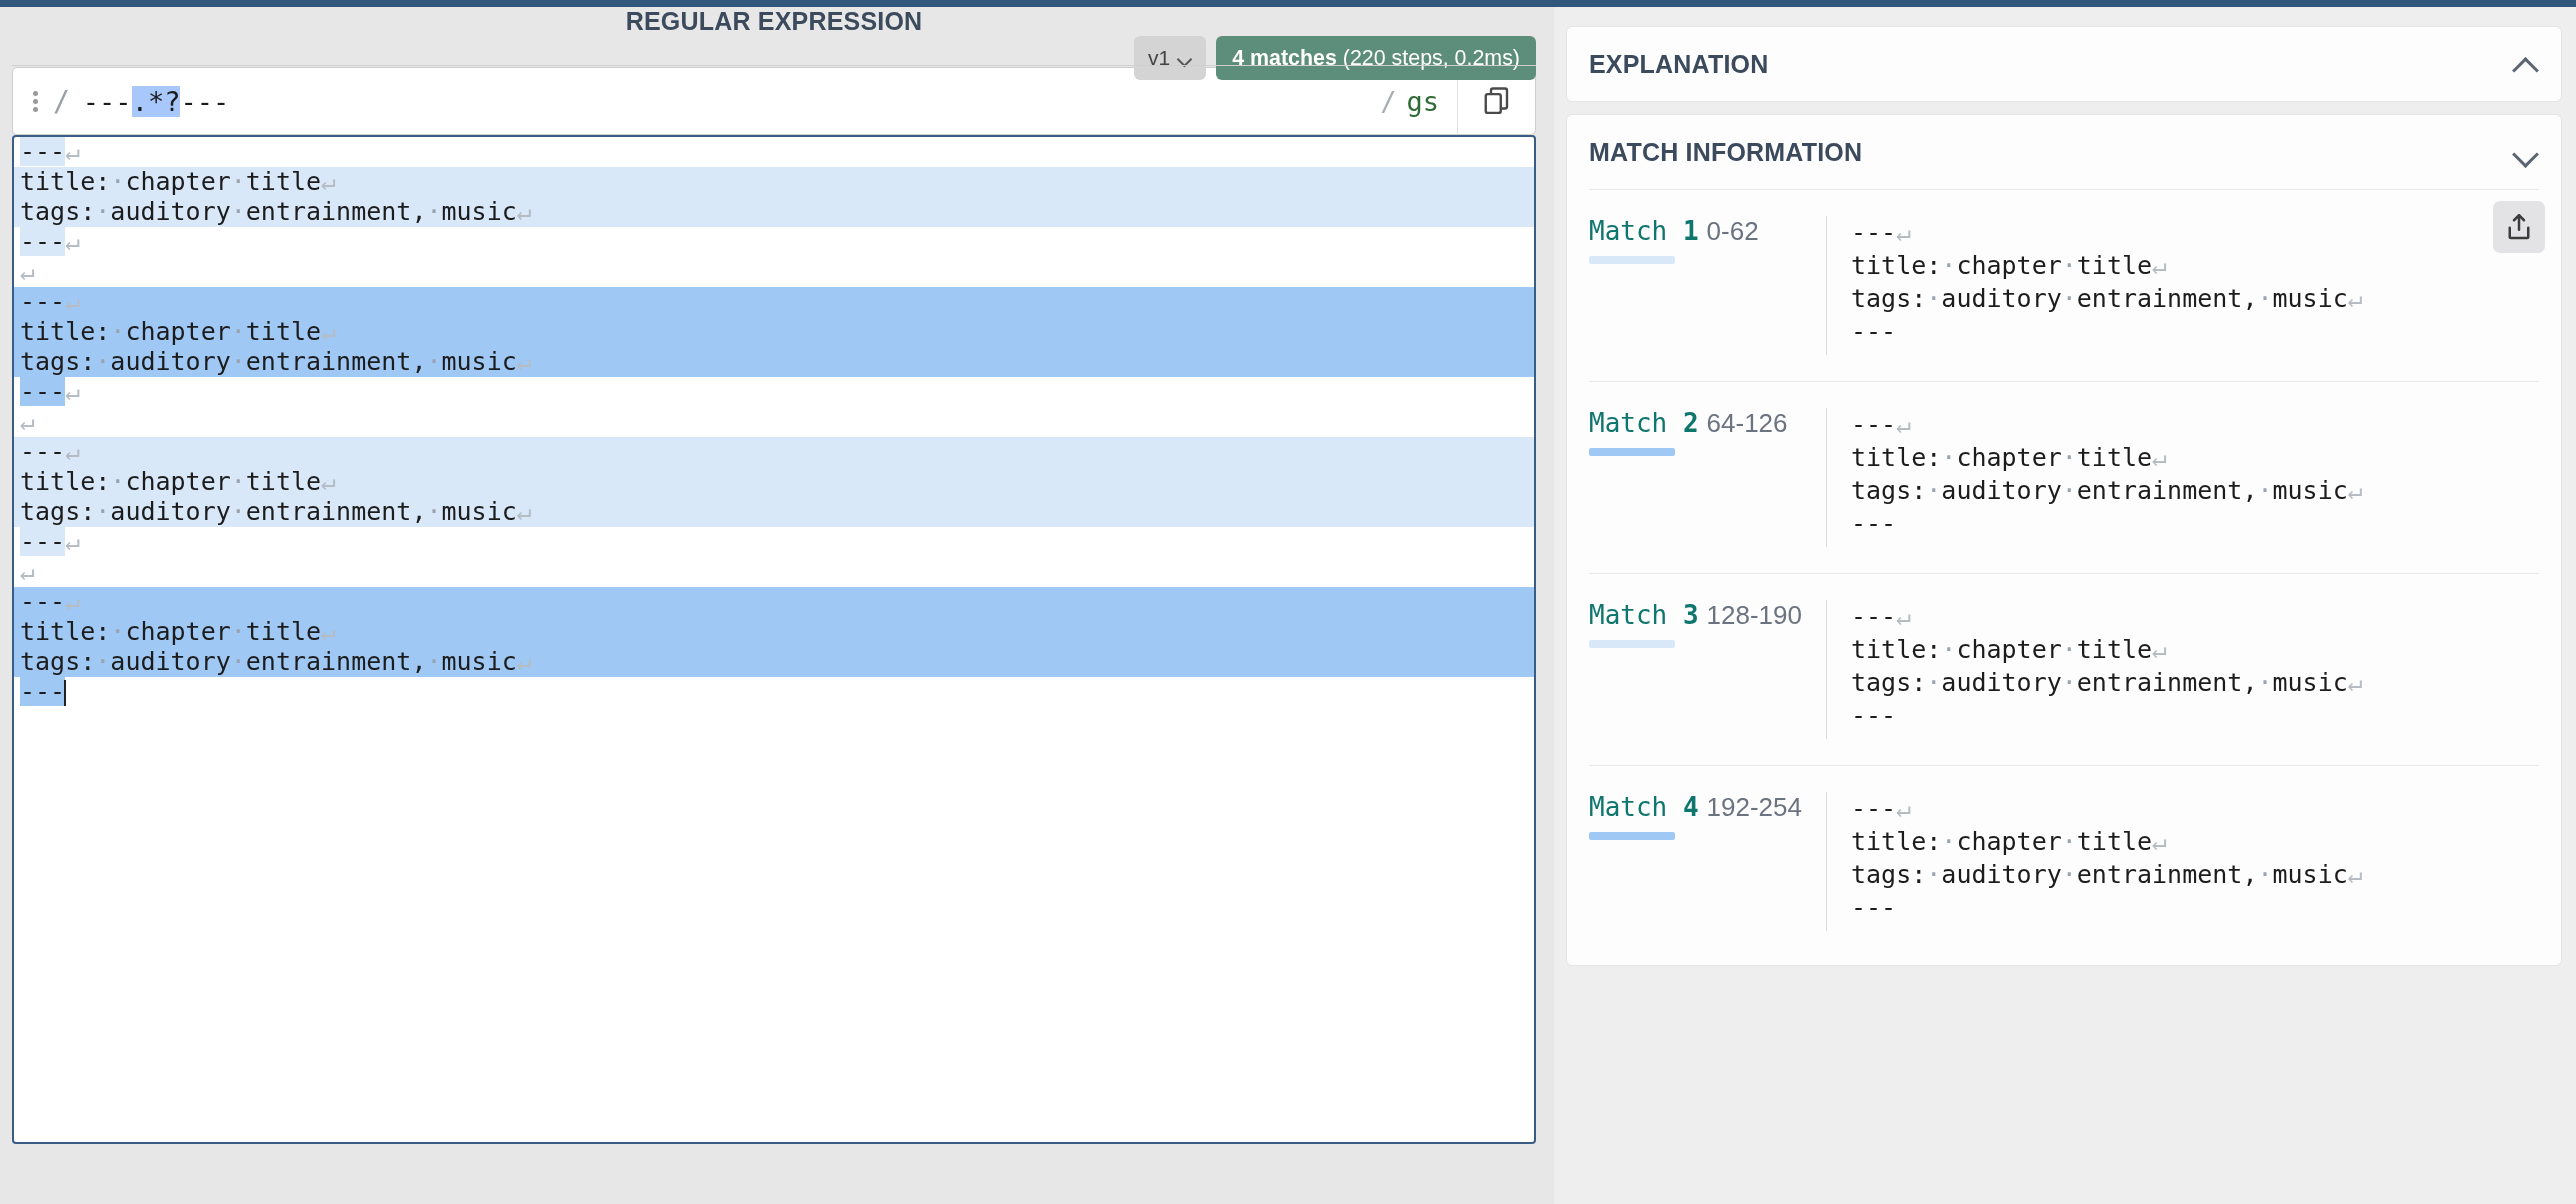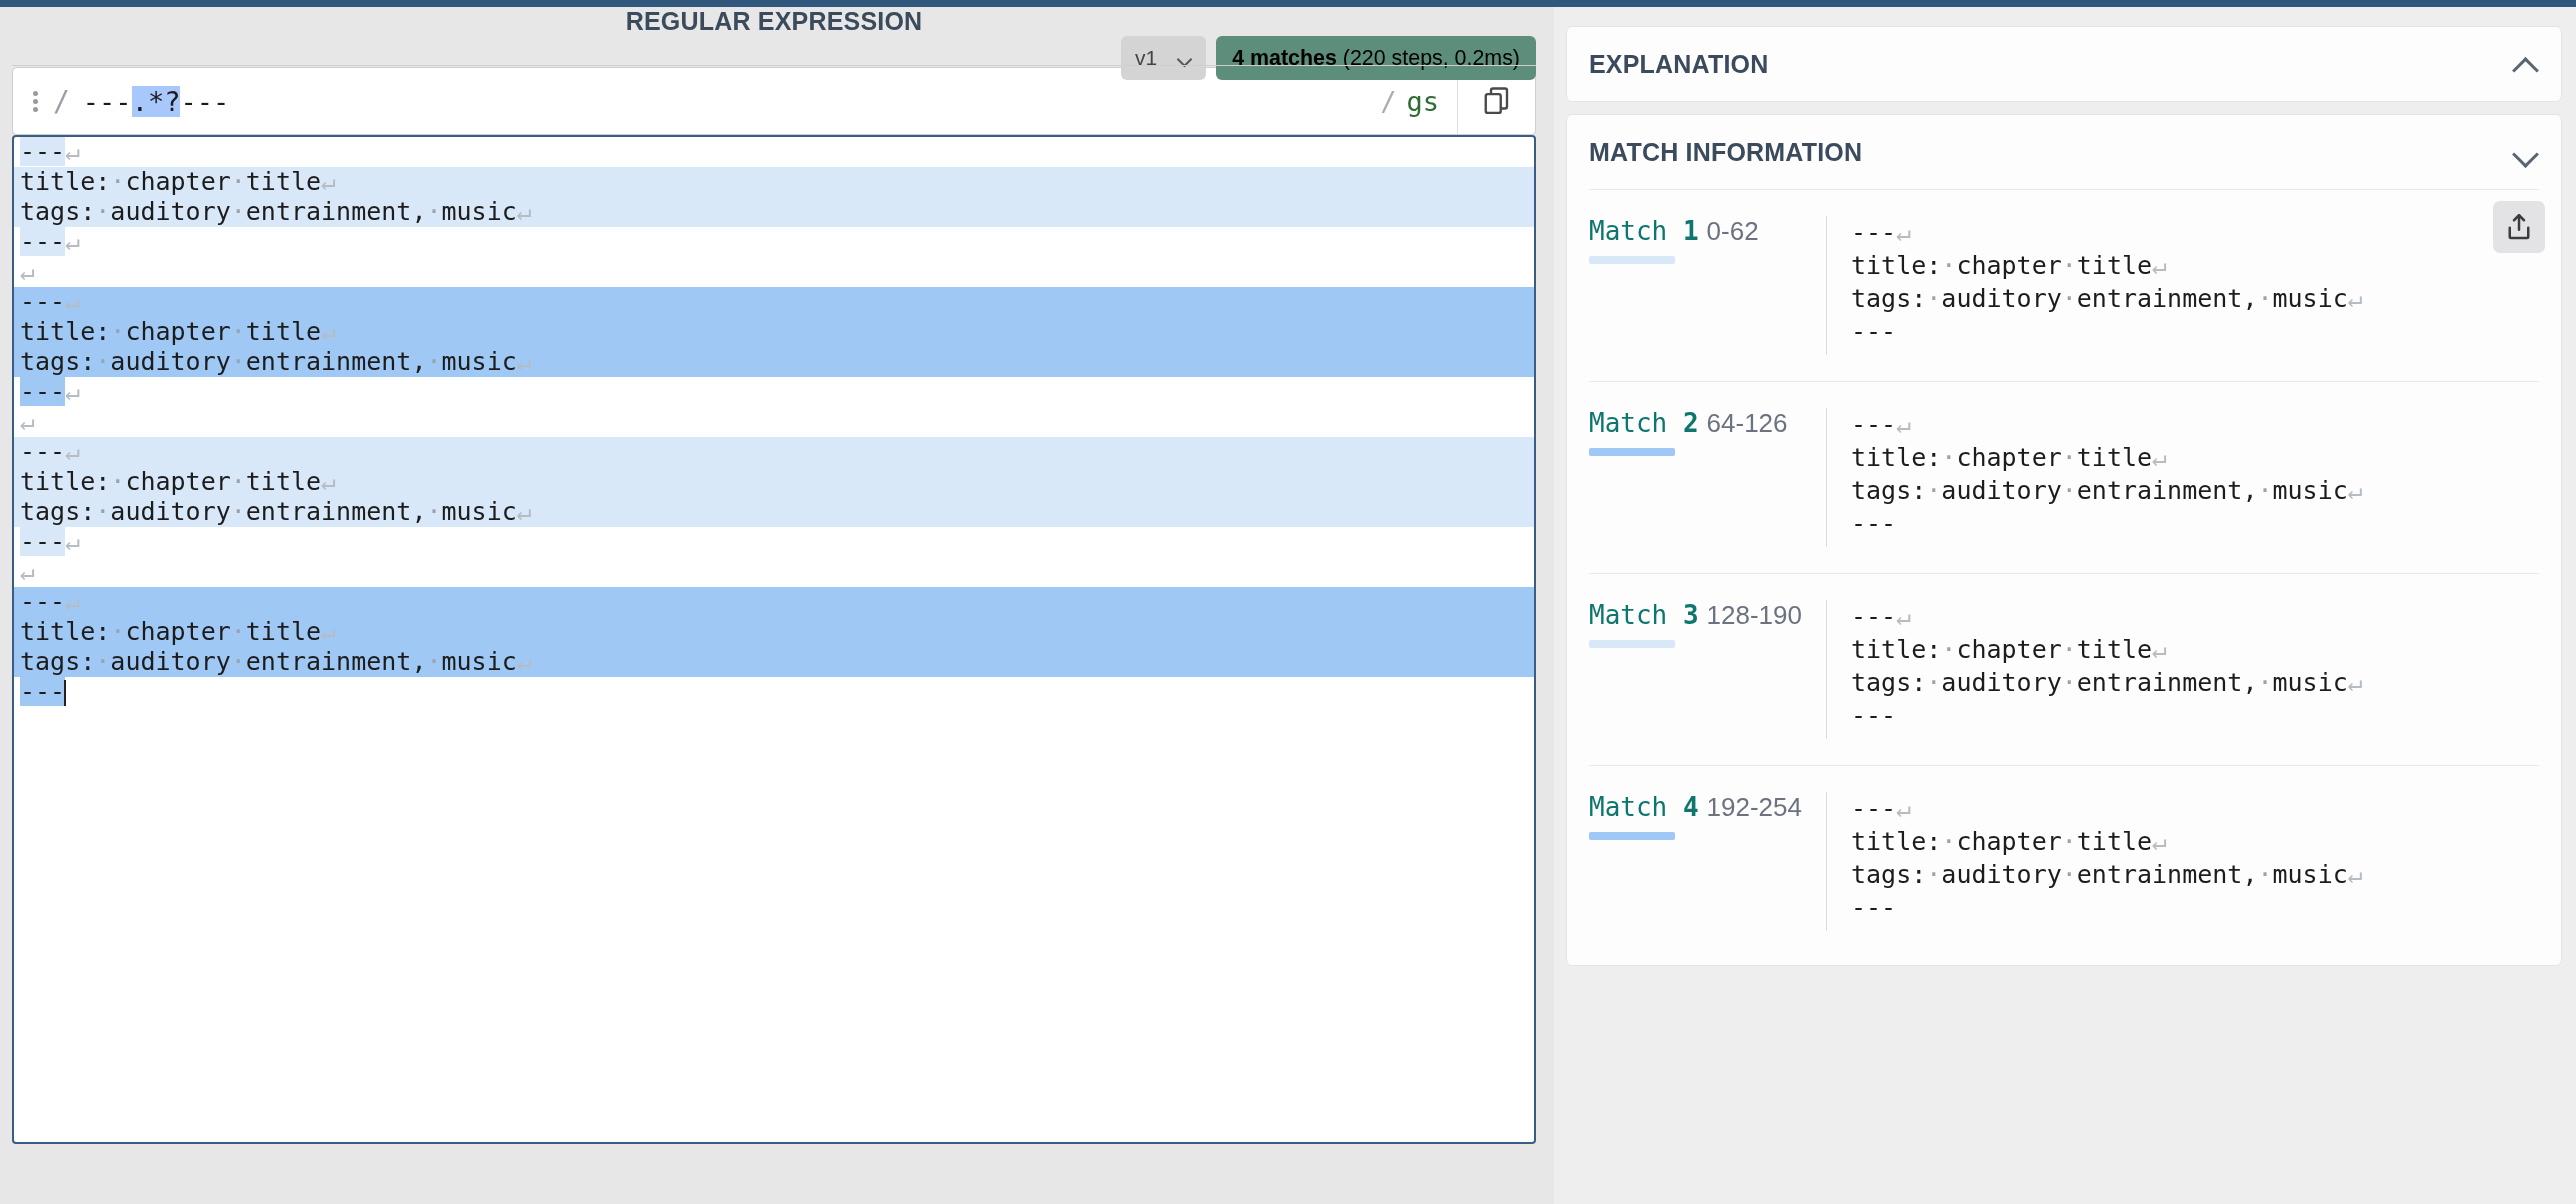--- a/index.html
+++ b/index.html
@@ -31,34 +31,34 @@
   .section-title {
     font-family: "Liberation Sans", sans-serif;
     font-size: 25px; font-weight: 700; letter-spacing: 0.2px;
     color: #3b4a5c;
   }
   .head-right { margin-left: auto; display: flex; align-items: center; gap: 10px; }
 
   .version-btn {
     background: #d4d4d4; border: none; border-radius: 6px;
     height: 44px; min-width: 70px; padding: 16px 14px;
-    display: flex; align-items: center; gap: 21px;
+    display: flex; align-items: center; gap: 8px;
     font-family: "Liberation Sans", sans-serif;
     font-size: 21px; color: #444; cursor: pointer;
   }
   .chev-sm { width: 14px; height: 9px; position: relative; display: inline-block; }
   .chev-sm::before {
     content: ""; position: absolute; left: 1px; top: 0;
     width: 9px; height: 9px;
     border-right: 2.4px solid #555; border-bottom: 2.4px solid #555;
     transform: rotate(45deg);
   }
 
   .match-badge {
-    background: #5d8d7b; color: #000000; border-radius: 6px;
+    background: #5d8d7b; color: #ffffff; border-radius: 6px;
     height: 44px; padding: 3px 16px;
     display: flex; align-items: center;
     font-size: 21.4px; white-space: nowrap;
   }
   .match-badge b { font-weight: 700; margin-right: 6px; }
 
   .head-rule {
     position: absolute; left: 12px; right: 18px; bottom: 1px;
     height: 1px; background: #cfcfcf;
   }

